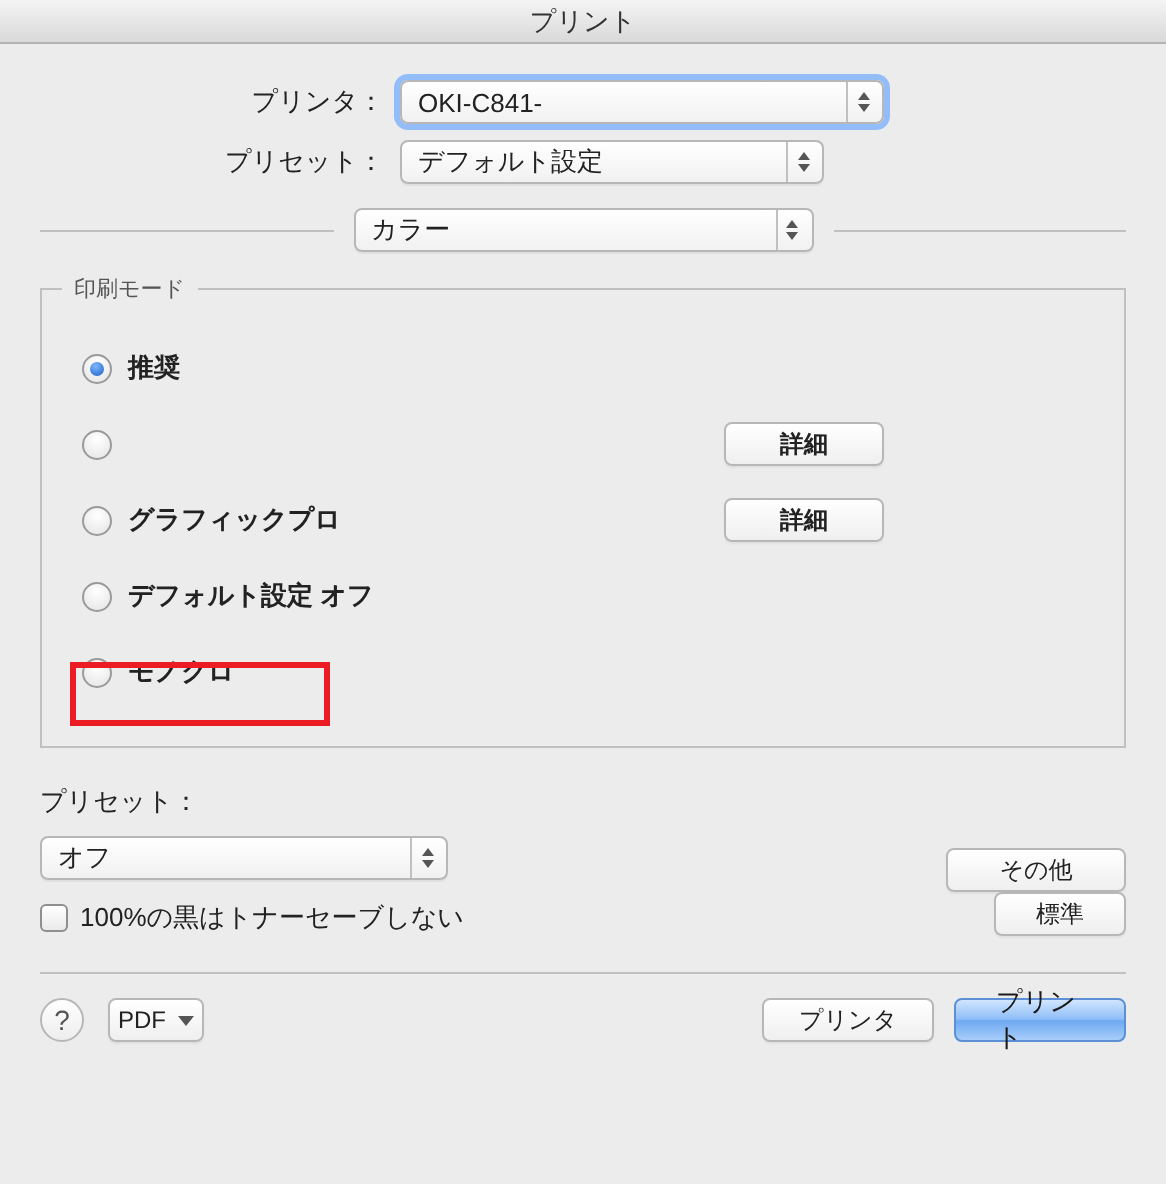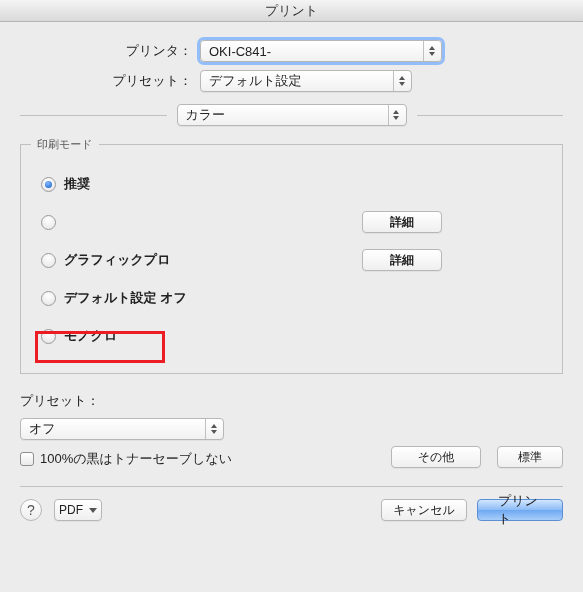--- a/index.html
+++ b/index.html
@@ -160,22 +160,22 @@
     height: 14px;
     border: 1px solid #8f8f8f;
     border-radius: 3px;
     background: linear-gradient(#fff,#eaeaea);
     margin-right: 6px;
     display:inline-block;
     vertical-align: middle;
   }
   .bottom-right-btns {
     display:flex;
-    flex-direction: row;
-    gap: 16px;
+    flex-direction: column;
+    gap: 0;
     align-items: flex-end;
   }
   .lower-section {
     display:flex;
     justify-content: space-between;
     align-items: flex-end;
   }
 
   .footer-divider {
     height:1px;
@@ -326,15 +326,15 @@
   <div class="footer-divider"></div>
 </div>
 
 <div class="footer">
   <div class="help-btn">?</div>
   <div class="btn pdf-btn">
     <span>PDF</span>
     <span class="tri"></span>
   </div>
   <div class="footer-spacer"></div>
-  <span class="btn" style="width:86px;margin-right:10px">キャンセル</span>
+  <span class="btn" style="width:86px;margin-right:10px">プリンタ</span>
   <span class="primary-btn" style="width:86px">プリント</span>
 </div>
 
 </body></html>

